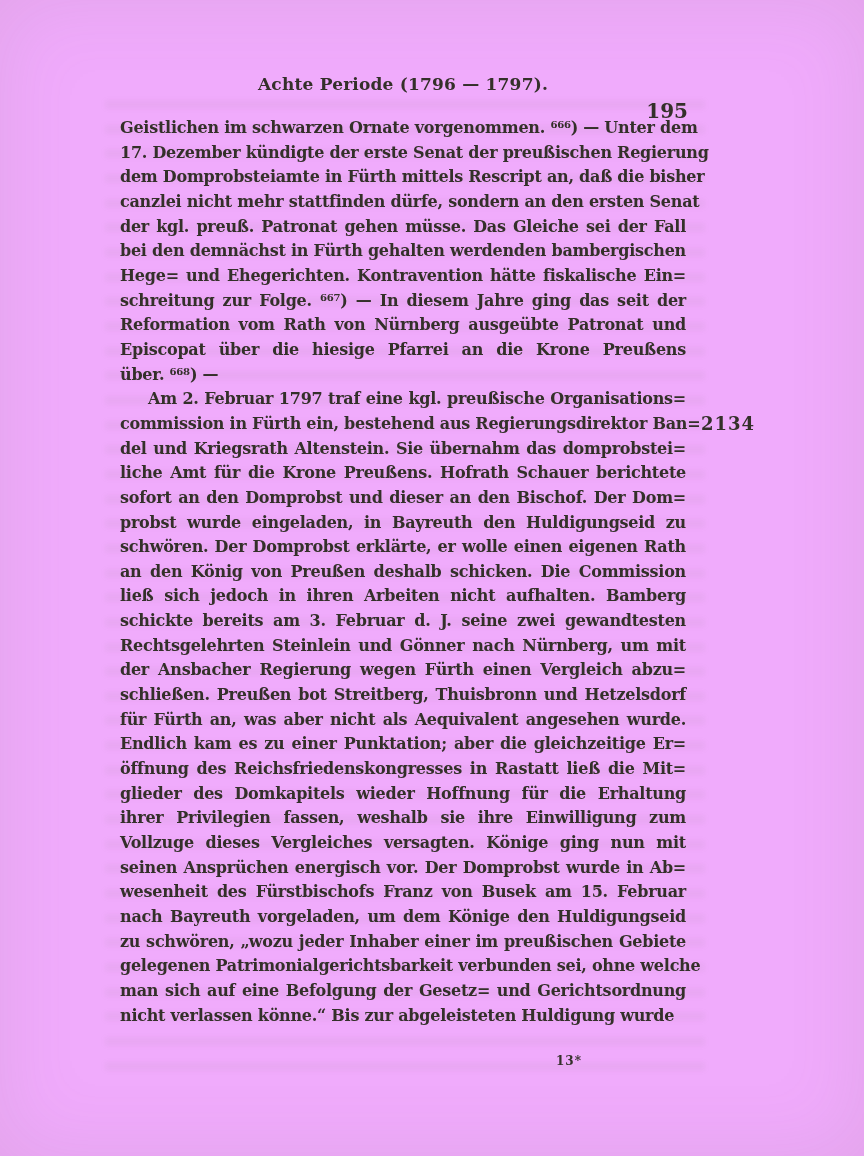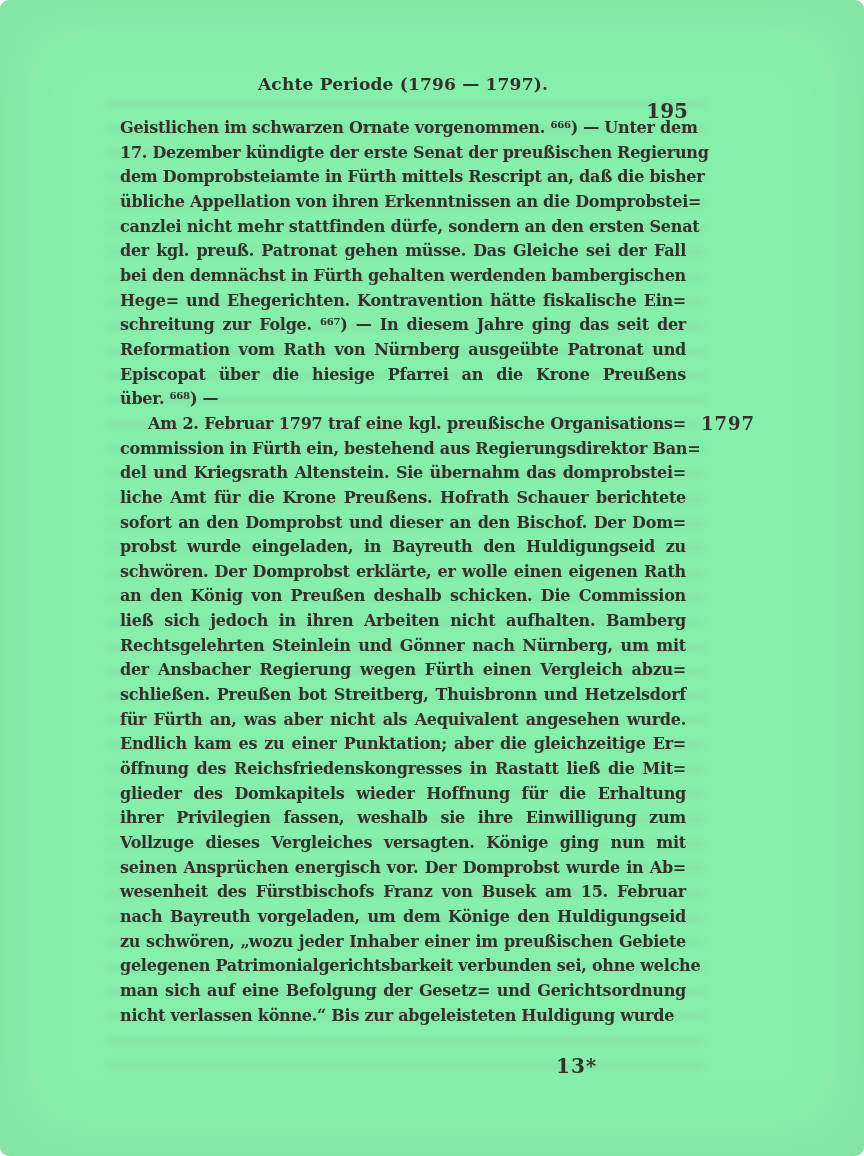--- a/index.html
+++ b/index.html
@@ -1,24 +1,23 @@
 <!DOCTYPE html>
 <html><head>
 <meta charset="utf-8">
 <style>
   html,body{margin:0;padding:0;}
   .page{
     position:relative;
     width:864px;height:1156px;
-    background:#86efac;
+    background:#f0abfc;
     overflow:hidden;
     font-family:"DejaVu Serif", serif;
     color:#34302a;
     box-shadow:inset 0 0 80px rgba(120,112,95,0.12);
-    border-radius:9px;
   }
   
   .bleed{
     position:absolute;left:105px;top:100px;width:600px;height:980px;
     background:repeating-linear-gradient(
       180deg,
       rgba(125,118,104,0.055) 0px, rgba(125,118,104,0.055) 9px,
       rgba(125,118,104,0.0) 9px, rgba(125,118,104,0.0) 24.66px);
     filter:blur(2.2px);
     pointer-events:none;
@@ -48,70 +47,70 @@
   }
   .line.last{ text-align-last:left; white-space:normal; }
   .line.first-indent{ text-indent:28px; }
   .margin-year{
     position:absolute;left:701px;top:412px;
     height:24.66px;line-height:24.66px;
     font-size:18px;font-weight:600;letter-spacing:1px;
   }
   .signature{
     position:absolute;left:556px;top:1054px;
-    font-size:20px;font-weight:600;letter-spacing:1px;
+    font-size:12px;font-weight:600;letter-spacing:1px;
   }
 </style>
 </head>
 <body>
 
 <div class="page">
   <div class="bleed"></div>
 
   <div class="running-head">
     <span class="head-title">Achte Periode (1796 — 1797).</span>
     <span class="page-number">195</span>
   </div>
 
   <main class="text-block">
       <div class="line">Geistlichen im schwarzen Ornate vorgenommen. ⁶⁶⁶) — Unter dem</div>
       <div class="line">17. Dezember kündigte der erste Senat der preußischen Regierung</div>
       <div class="line">dem Domprobsteiamte in Fürth mittels Rescript an, daß die bisher</div>
-      <div class="line">übliche Appellation von ihren Erkenntnissen an die Domprobstei=</div>
       <div class="line">canzlei nicht mehr stattfinden dürfe, sondern an den ersten Senat</div>
       <div class="line">der kgl. preuß. Patronat gehen müsse.  Das Gleiche sei der Fall</div>
       <div class="line">bei den demnächst in Fürth gehalten werdenden bambergischen</div>
       <div class="line">Hege= und Ehegerichten.  Kontravention hätte fiskalische Ein=</div>
       <div class="line">schreitung zur Folge. ⁶⁶⁷) — In diesem Jahre ging das seit der</div>
       <div class="line">Reformation vom Rath von Nürnberg ausgeübte Patronat und</div>
       <div class="line">Episcopat über die hiesige Pfarrei an die Krone Preußens</div>
       <div class="line last">über. ⁶⁶⁸) —</div>
       <div class="line first-indent">Am 2. Februar 1797 traf eine kgl. preußische Organisations=</div>
       <div class="line">commission in Fürth ein, bestehend aus Regierungsdirektor Ban=</div>
       <div class="line">del und Kriegsrath Altenstein.  Sie übernahm das domprobstei=</div>
       <div class="line">liche Amt für die Krone Preußens.  Hofrath Schauer berichtete</div>
       <div class="line">sofort an den Domprobst und dieser an den Bischof.  Der Dom=</div>
       <div class="line">probst wurde eingeladen, in Bayreuth den Huldigungseid zu</div>
       <div class="line">schwören.  Der Domprobst erklärte, er wolle einen eigenen Rath</div>
       <div class="line">an den König von Preußen deshalb schicken.  Die Commission</div>
       <div class="line">ließ sich jedoch in ihren Arbeiten nicht aufhalten.  Bamberg</div>
+      <div class="line">schickte bereits am 3. Februar d. J. seine zwei gewandtesten</div>
       <div class="line">Rechtsgelehrten Steinlein und Gönner nach Nürnberg, um mit</div>
       <div class="line">der Ansbacher Regierung wegen Fürth einen Vergleich abzu=</div>
       <div class="line">schließen.  Preußen bot Streitberg, Thuisbronn und Hetzelsdorf</div>
       <div class="line">für Fürth an, was aber nicht als Aequivalent angesehen wurde.</div>
       <div class="line">Endlich kam es zu einer Punktation; aber die gleichzeitige Er=</div>
       <div class="line">öffnung des Reichsfriedenskongresses in Rastatt ließ die Mit=</div>
       <div class="line">glieder des Domkapitels wieder Hoffnung für die Erhaltung</div>
       <div class="line">ihrer Privilegien fassen, weshalb sie ihre Einwilligung zum</div>
       <div class="line">Vollzuge dieses Vergleiches versagten.  Könige ging nun mit</div>
       <div class="line">seinen Ansprüchen energisch vor.  Der Domprobst wurde in Ab=</div>
       <div class="line">wesenheit des Fürstbischofs Franz von Busek am 15. Februar</div>
       <div class="line">nach Bayreuth vorgeladen, um dem Könige den Huldigungseid</div>
       <div class="line">zu schwören, „wozu jeder Inhaber einer im preußischen Gebiete</div>
       <div class="line">gelegenen Patrimonialgerichtsbarkeit verbunden sei, ohne welche</div>
       <div class="line">man sich auf eine Befolgung der Gesetz= und Gerichtsordnung</div>
       <div class="line last">nicht verlassen könne.“  Bis zur abgeleisteten Huldigung wurde</div>
     </main>
 
-  <div class="margin-year">1797</div>
+  <div class="margin-year">2134</div>
 
   <div class="signature">13*</div>
 </div>
 
 </body></html>

